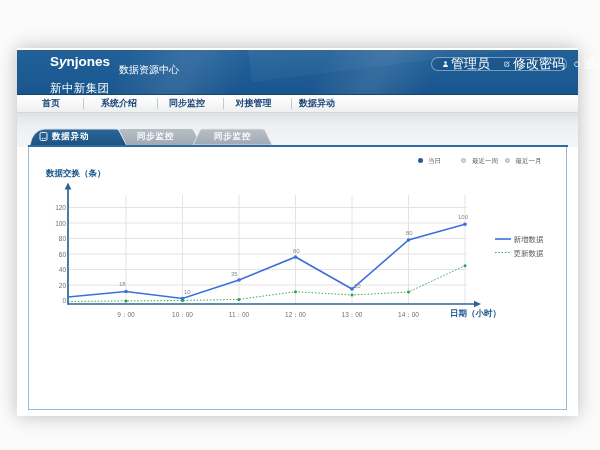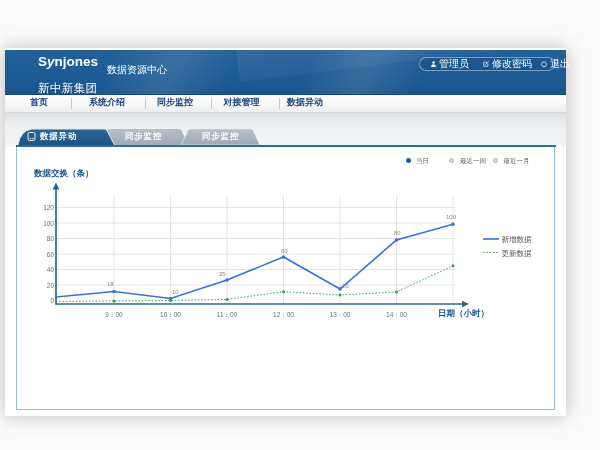--- a/index.html
+++ b/index.html
@@ -1,37 +1,37 @@
 <!DOCTYPE html>
 <html><head>
 <meta charset="utf-8">
 <style>
 html,body{margin:0;padding:0;}
 body{width:600px;height:450px;overflow:hidden;position:relative;
  font-family:"Liberation Sans",sans-serif;
  background:#fbfbfb;}
-.window{position:absolute;left:5px;top:48px;width:561px;height:368px;background:#fff;
+.window{position:absolute;left:17px;top:48px;width:561px;height:368px;background:#fff;
  box-shadow:0 0 18px rgba(0,0,0,0.25);}
 
 .hdr{position:absolute;left:0;top:2px;width:561px;height:43.5px;
  background:linear-gradient(180deg,#2c5d88 0%,#226098 4%,#1e5d96 35%,#1c5992 75%,#1a548c 100%);
  border-bottom:1.5px solid #1a4470;overflow:hidden;}
 .hdr:before{content:"";position:absolute;left:0;top:-2px;width:561px;height:2px;background:#eef2f6;}
 .hdr .streak{position:absolute;top:0;height:43.5px;transform:skewX(-28deg);background:linear-gradient(90deg,rgba(255,255,255,0) 0%,rgba(255,255,255,0.10) 45%,rgba(255,255,255,0.10) 55%,rgba(255,255,255,0) 100%);}
 .logo{position:absolute;left:33px;top:7px;color:#fff;line-height:1;}
 .logo .en{font-size:13.5px;font-weight:bold;letter-spacing:0px;}
 .logo .cn{font-size:11.5px;font-weight:normal;letter-spacing:0.4px;margin-top:14px;}
 .systitle{position:absolute;left:102px;top:15px;color:#fff;font-size:10px;letter-spacing:0px;}
 .pill{position:absolute;left:414px;top:8.5px;width:134px;height:12px;border:1px solid rgba(255,255,255,0.42);
- border-radius:9px;display:flex;align-items:center;color:#fff;font-size:10px;background:rgba(10,40,80,0.12);}
+ border-radius:9px;display:flex;align-items:center;color:#fff;font-size:13px;background:rgba(10,40,80,0.12);}
 .pill .it{display:flex;align-items:center;gap:3px;white-space:nowrap;}
 
 .nav{position:absolute;left:0;top:47px;width:561px;height:16.5px;
  background:linear-gradient(180deg,#ffffff 0%,#f6f7f7 55%,#edeff0 100%);
- border-bottom:1px solid #d6d6d6;font-family:Liberation Mono, monospace;}
+ border-bottom:1px solid #d6d6d6;}
 .nav .item{position:absolute;top:0;height:16.5px;line-height:17px;font-size:9px;font-weight:bold;color:#1c4478;text-align:center;}
 .nav .sep{position:absolute;top:3px;height:11px;width:1px;background:#c5c9ce;}
 
 .strip{position:absolute;left:0;top:64.5px;width:561px;height:34.5px;background:linear-gradient(180deg,#dfe2e5 0%,#edeff1 35%,#f4f5f6 100%);}
 .tabtext{position:absolute;color:#fff;font-size:8.5px;font-weight:bold;letter-spacing:0.8px;}
 
 .tabline{position:absolute;left:11px;top:96.5px;width:540px;height:2.5px;background:#2d6ba3;}
 
 .panel{position:absolute;left:11px;top:99px;width:537px;height:262px;background:#fff;
  border:1px solid #9cb9d2;border-top:none;}

